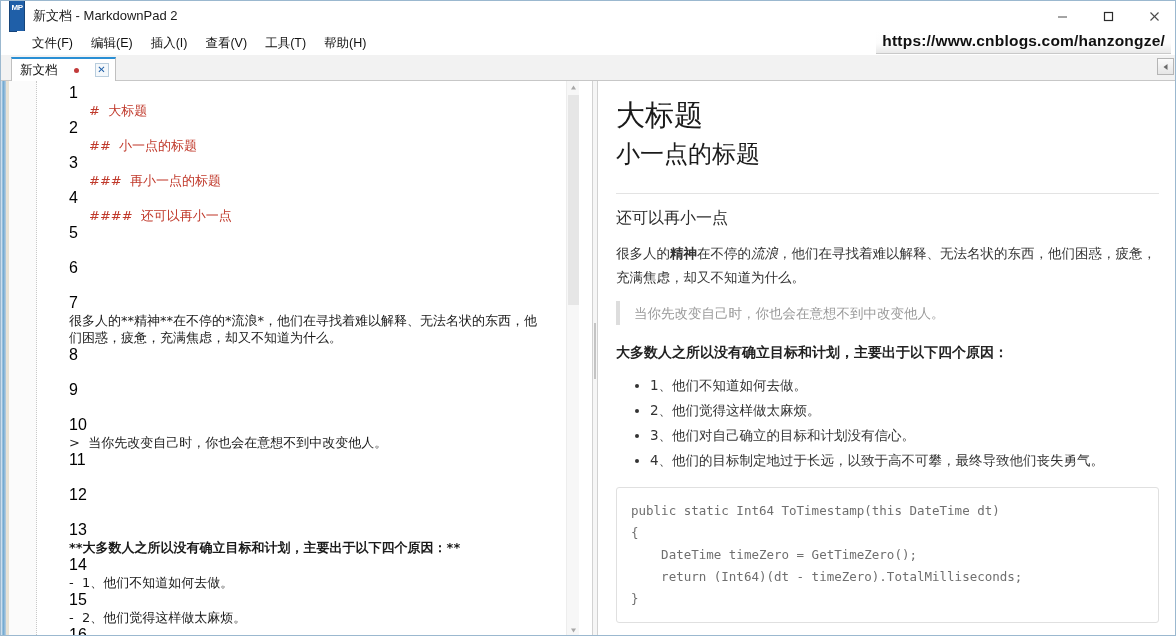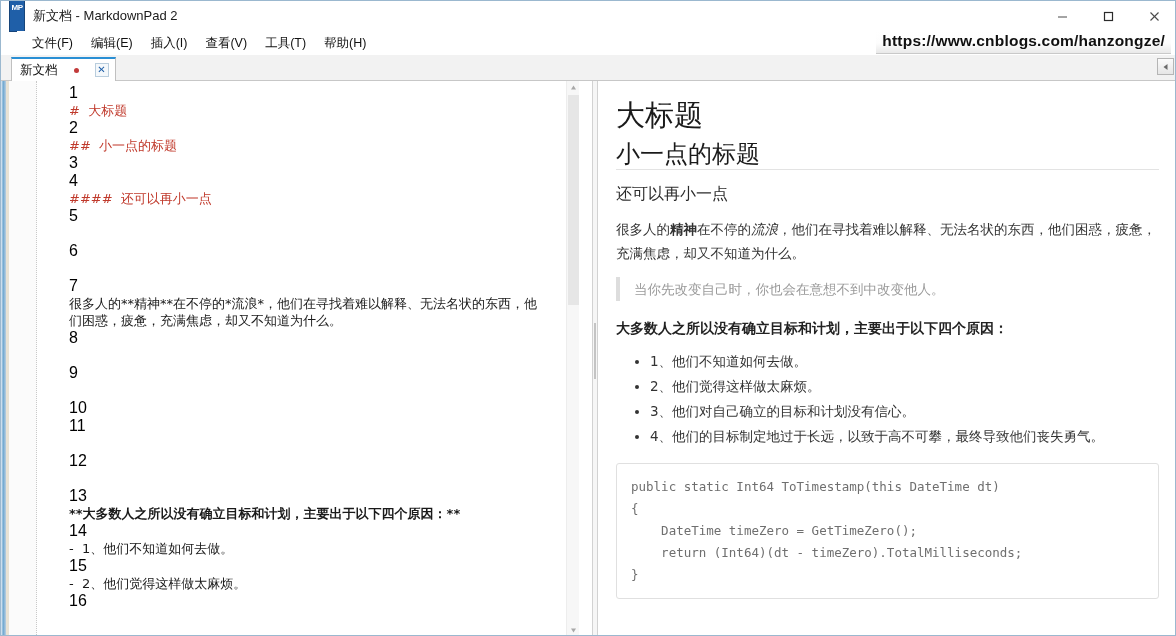--- a/index.html
+++ b/index.html
@@ -152,21 +152,21 @@
   .erow { position: relative; padding-left: 30px; }
   .etext {
     color: #1a1a1a;
     font-family: "DejaVu Sans", sans-serif;
     font-size: 13px;
     line-height: 17px;
     white-space: pre-wrap;
     display: block;
     padding-right: 40px;
   }
-  .etext.heading { color: #c0392b; font-family: "DejaVu Sans", sans-serif; }
+  .etext.heading { color: #c0392b; font-family: "DejaVu Sans", sans-serif; margin-left: 20px; }
   .etext.bold { font-weight: bold; }
 
   
   .ed-scroll {
     position: absolute; right: 0; top: 0;
     width: 13px; height: 100%;
     background: #f7f7f7;
     border-left: 1px solid #ededed;
   }
   .ed-scroll .thumb {
@@ -210,21 +210,21 @@
     margin: 0 0 2px 0;
     line-height: 1.25;
   }
   .pv-h2 {
     font-family: "Liberation Serif", serif;
     font-size: 24px; font-weight: normal;
     color: #1a1a1a;
     margin: 6px 0 7px 0;
     line-height: 1.25;
     border-bottom: 1px solid #e3e3e3;
-    padding-bottom: 0;
+    padding-bottom: 24px;
   }
   .pv-h3 {
     font-family: "Liberation Serif", serif;
     font-size: 18px; font-weight: normal;
     color: #3a3a3a;
     margin: 14px 0 14px 0;
     line-height: 1.3;
   }
   .pv-h4 {
     font-family: "Liberation Serif", serif;
@@ -336,28 +336,28 @@
     </div>
   </div>
 
   <div class="editor-pane">
     <div class="editor-left-rail"></div>
     <div class="editor-left-rail2"></div>
     <div class="gutter"></div>
     <div class="code-area" id="editor-lines">
         <div class="erow"><span class="num">1</span><span class="etext heading">#  大标题</span></div>
         <div class="erow"><span class="num">2</span><span class="etext heading">##  小一点的标题</span></div>
-        <div class="erow"><span class="num">3</span></div>
+        <div class="erow"><span class="num">3</span><span class="etext heading">###  再小一点的标题</span></div>
         <div class="erow"><span class="num">4</span><span class="etext heading">####  还可以再小一点</span></div>
         <div class="erow"><span class="num">5</span><span class="etext ">&nbsp;</span></div>
         <div class="erow"><span class="num">6</span><span class="etext ">&nbsp;</span></div>
         <div class="erow"><span class="num">7</span><span class="etext ">很多人的**精神**在不停的*流浪*，他们在寻找着难以解释、无法名状的东西，他们困惑，疲惫，充满焦虑，却又不知道为什么。</span></div>
         <div class="erow"><span class="num">8</span><span class="etext ">&nbsp;</span></div>
         <div class="erow"><span class="num">9</span><span class="etext ">&nbsp;</span></div>
-        <div class="erow"><span class="num">10</span></div>
+        <div class="erow"><span class="num">10</span><span class="etext ">&gt;  当你先改变自己时，你也会在意想不到中改变他人。</span></div>
         <div class="erow"><span class="num">11</span><span class="etext ">&nbsp;</span></div>
         <div class="erow"><span class="num">12</span><span class="etext ">&nbsp;</span></div>
         <div class="erow"><span class="num">13</span><span class="etext bold">**大多数人之所以没有确立目标和计划，主要出于以下四个原因：**</span></div>
         <div class="erow"><span class="num">14</span><span class="etext ">-  1、他们不知道如何去做。</span></div>
         <div class="erow"><span class="num">15</span><span class="etext ">-  2、他们觉得这样做太麻烦。</span></div>
         <div class="erow"><span class="num">16</span></div>
       </div>
 
     <div class="ed-scroll">
       <div class="arrow" style="top:0">

